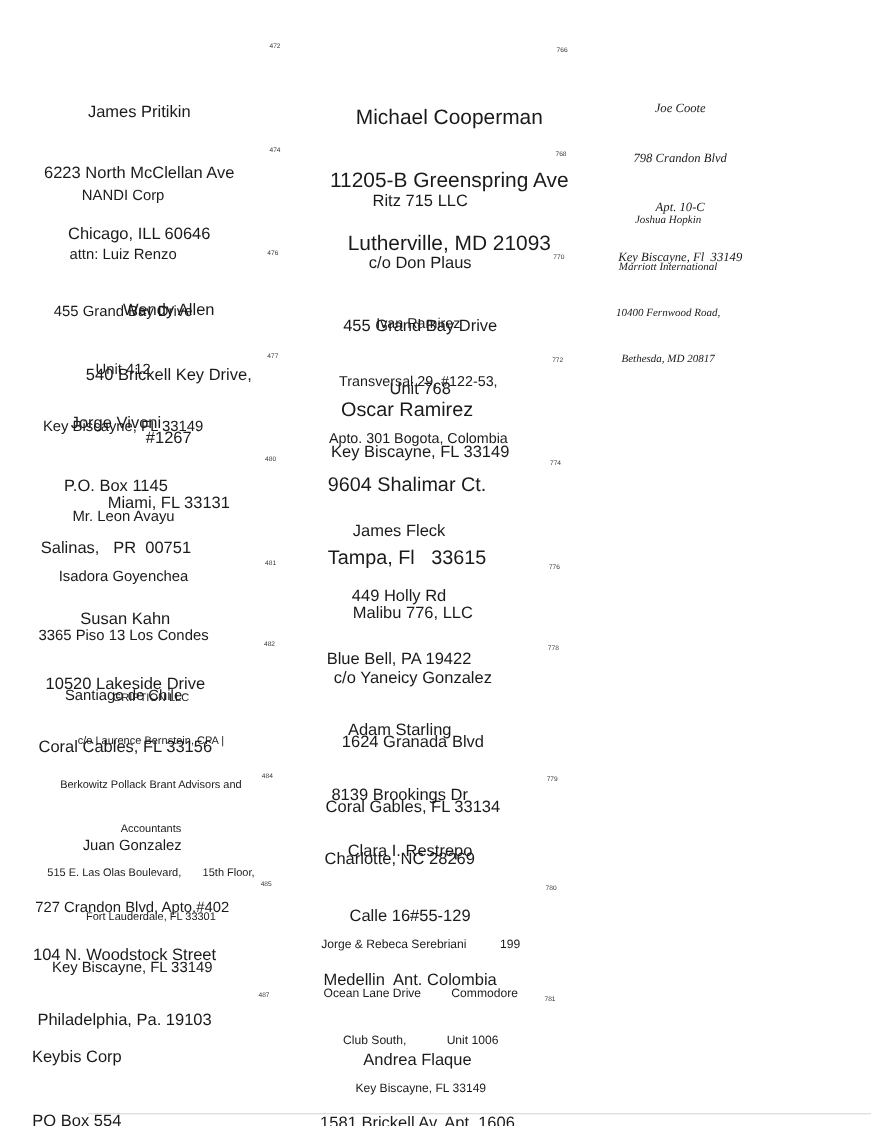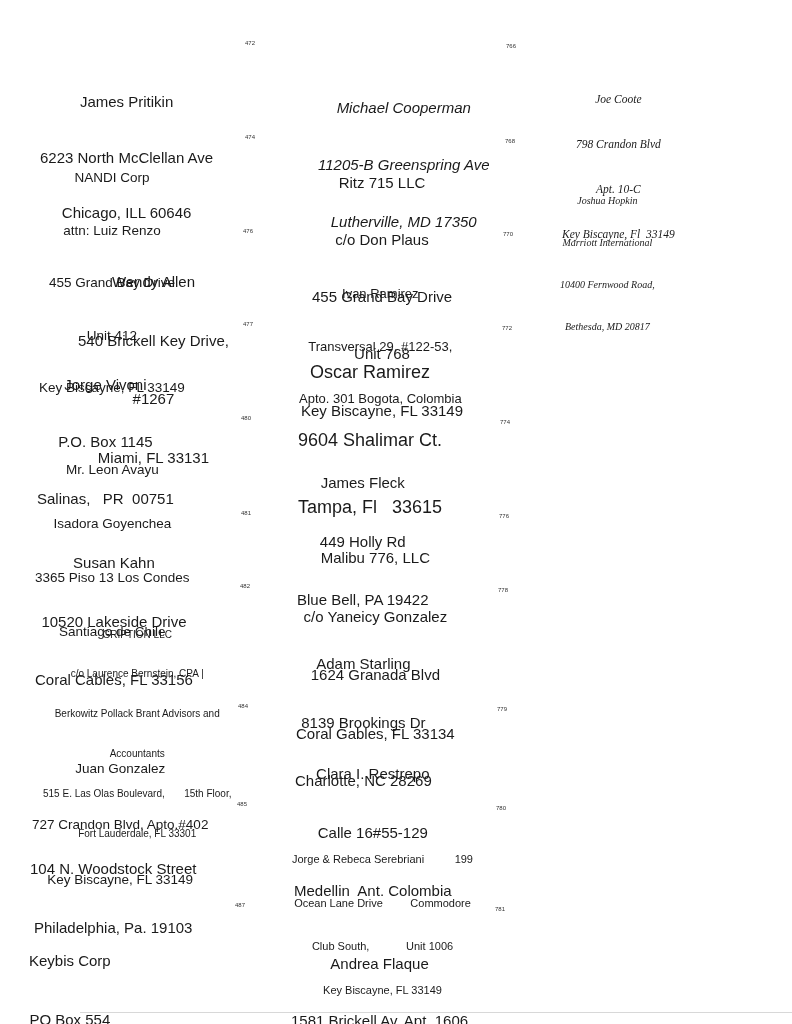--- a/index.html
+++ b/index.html
@@ -87,24 +87,24 @@
   <span class="num" style="left:235px;top:902px;">487</span>
   <div class="addr" style="left:29px;top:912px;font-size:15px;line-height:19.5px;">
     <div>Keybis Corp</div>
     <div>PO Box 554</div>
     
   </div>
 </div>
 
 <div>
   <span class="num" style="left:506px;top:43px;">766</span>
-  <div class="addr" style="left:318px;top:60px;font-size:15px;line-height:19px;font-style:italic;">
+  <div class="addr" style="left:300px;top:60px;font-size:19px;line-height:19px;">
     <div>Michael Cooperman</div>
     <div>11205-B Greenspring Ave</div>
-    <div>Lutherville, MD 17350</div>
+    <div>Lutherville, MD 21093</div>
   </div>
 
   <span class="num" style="left:505px;top:138px;">768</span>
   <div class="addr" style="left:301px;top:135px;font-size:15px;line-height:19px;">
     <div>Ritz 715 LLC</div>
     <div>c/o Don Plaus</div>
     <div>455 Grand Bay Drive</div>
     <div>Unit 768</div>
     <div>Key Biscayne, FL 33149</div>
   </div>

